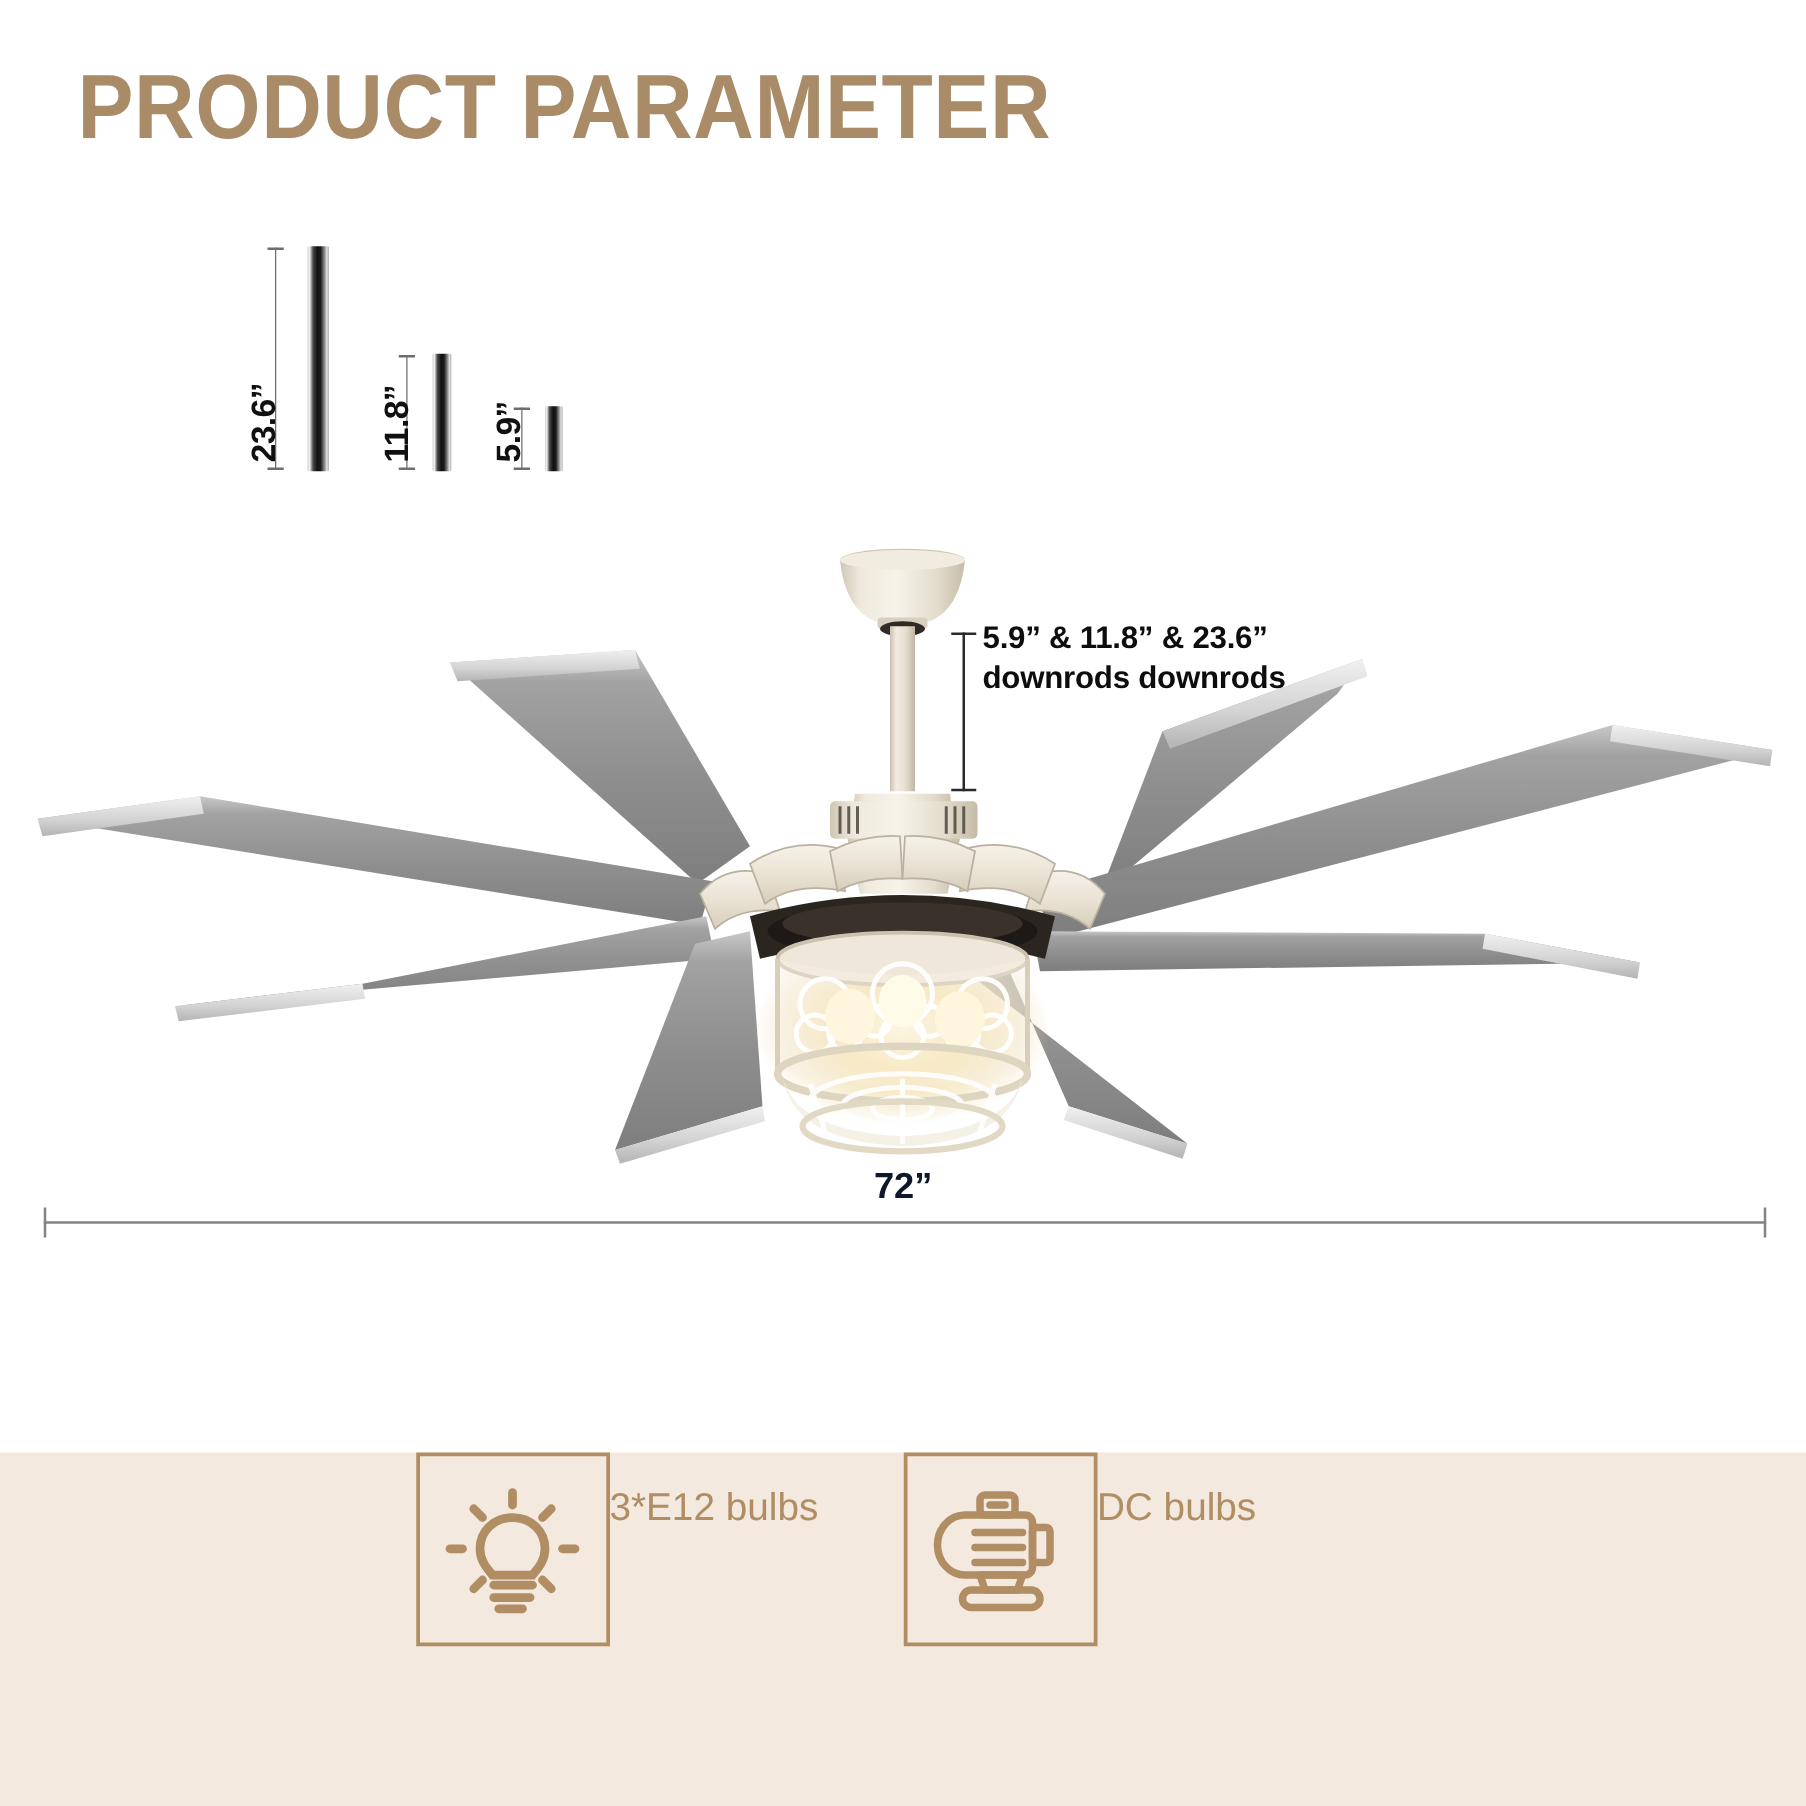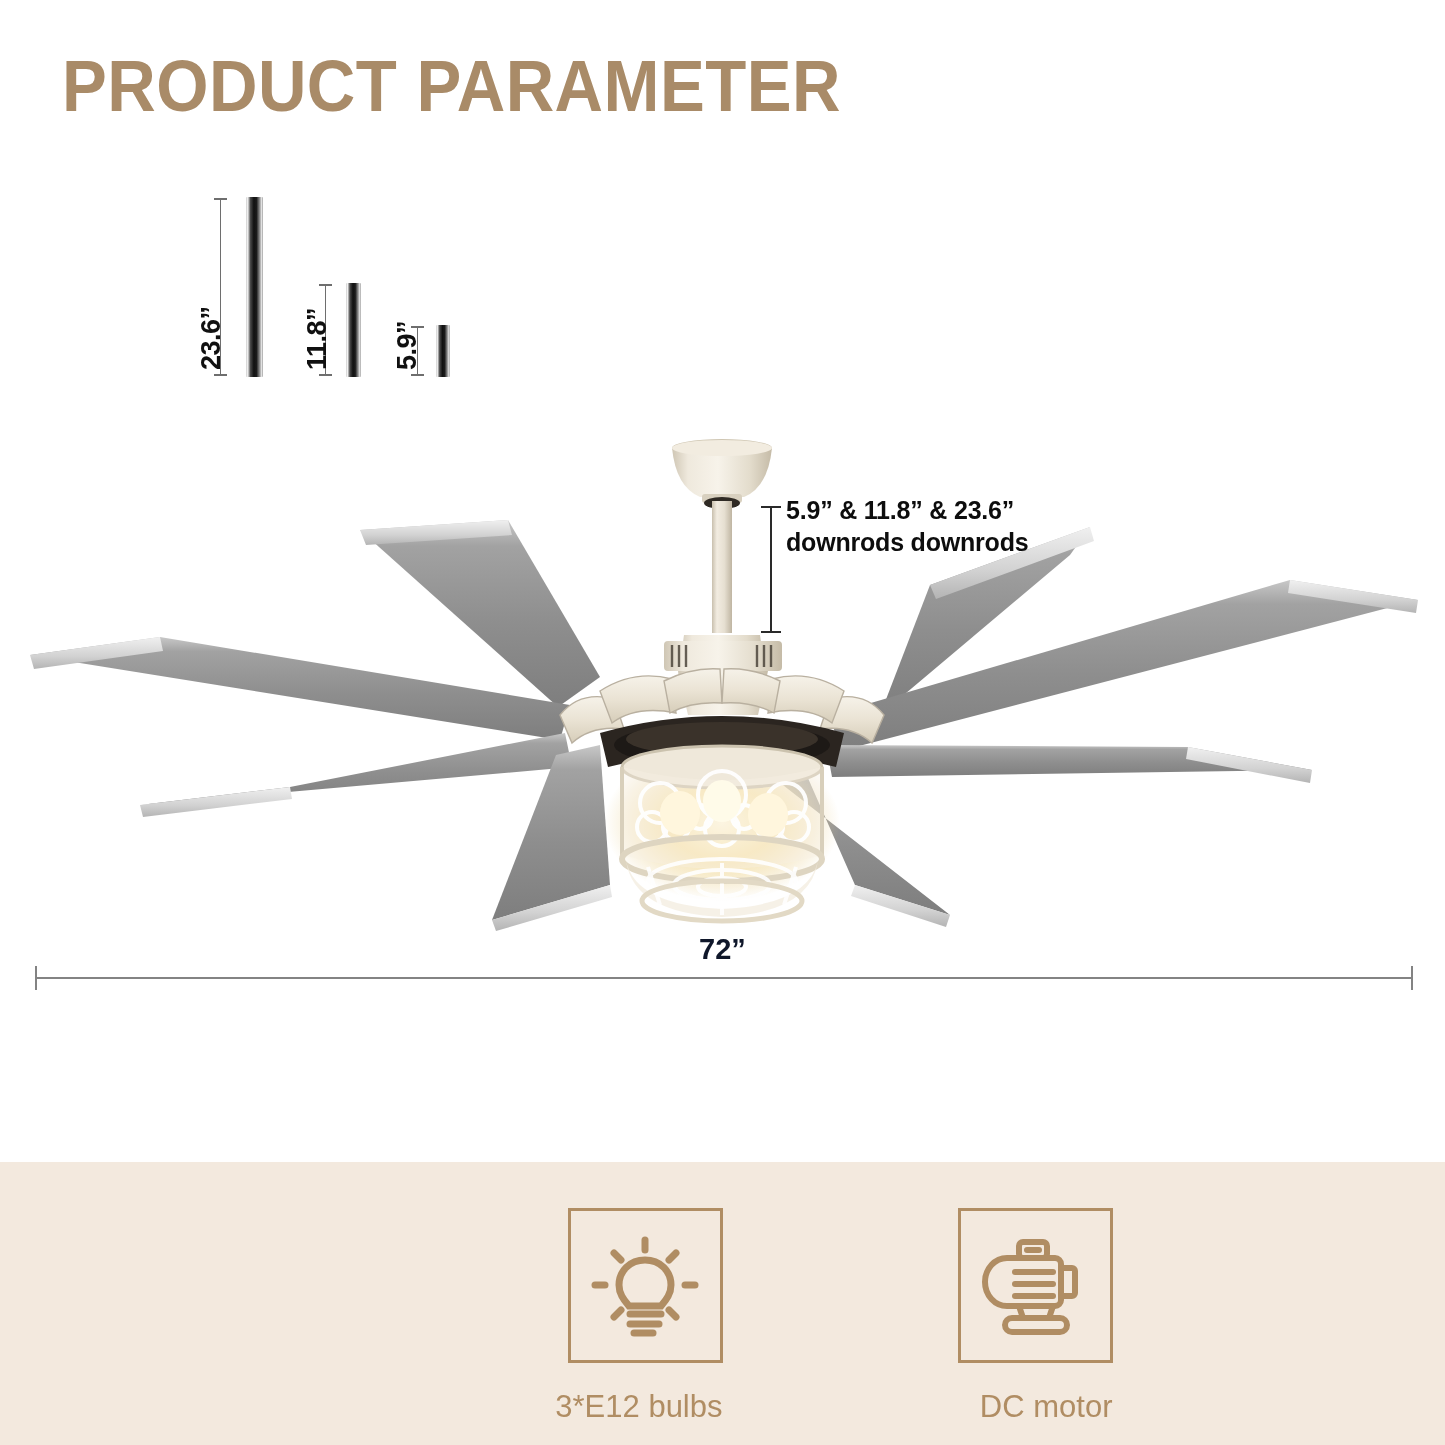--- a/index.html
+++ b/index.html
@@ -167,24 +167,23 @@
     left: 0;
     top: 0;
     width: 1445px;
     height: 283px;
     display: flex;
     justify-content: center;
     align-items: flex-start;
   }
   .feature {
     width: 390px;
-    padding-top: 46px;
     display: flex;
-    flex-direction: column;
-    align-items: flex-end;
+    flex-direction: row;
+    align-items: flex-start;
   }
   .feature-box {
     width: 155px;
     height: 155px;
     border: 3px solid #b08d63;
     box-sizing: border-box;
     display: flex;
     align-items: center;
     justify-content: center;
   }
@@ -427,19 +426,19 @@
             <line x1="48" y1="20" x2="60" y2="20"></line>
             <path d="M28 28 h48 a6 6 0 0 1 6 6 v36 a6 6 0 0 1 -6 6 h-48 a22 24 0 0 1 0 -48 Z"></path>
             <rect x="82" y="38" width="14" height="28" rx="3"></rect>
             <line x1="36" y1="42" x2="74" y2="42"></line>
             <line x1="36" y1="54" x2="74" y2="54"></line>
             <line x1="36" y1="66" x2="74" y2="66"></line>
             <path d="M40 76 h34 l-4 12 h-26 Z"></path>
             <rect x="26" y="88" width="62" height="14" rx="7"></rect>
           </svg>
         </div>
-        <div class="feature-label">DC motor</div>
+        <div class="feature-label">DC bulbs</div>
       </div>
 
     </div>
   </div>
 
 </div>
 
 </body></html>

